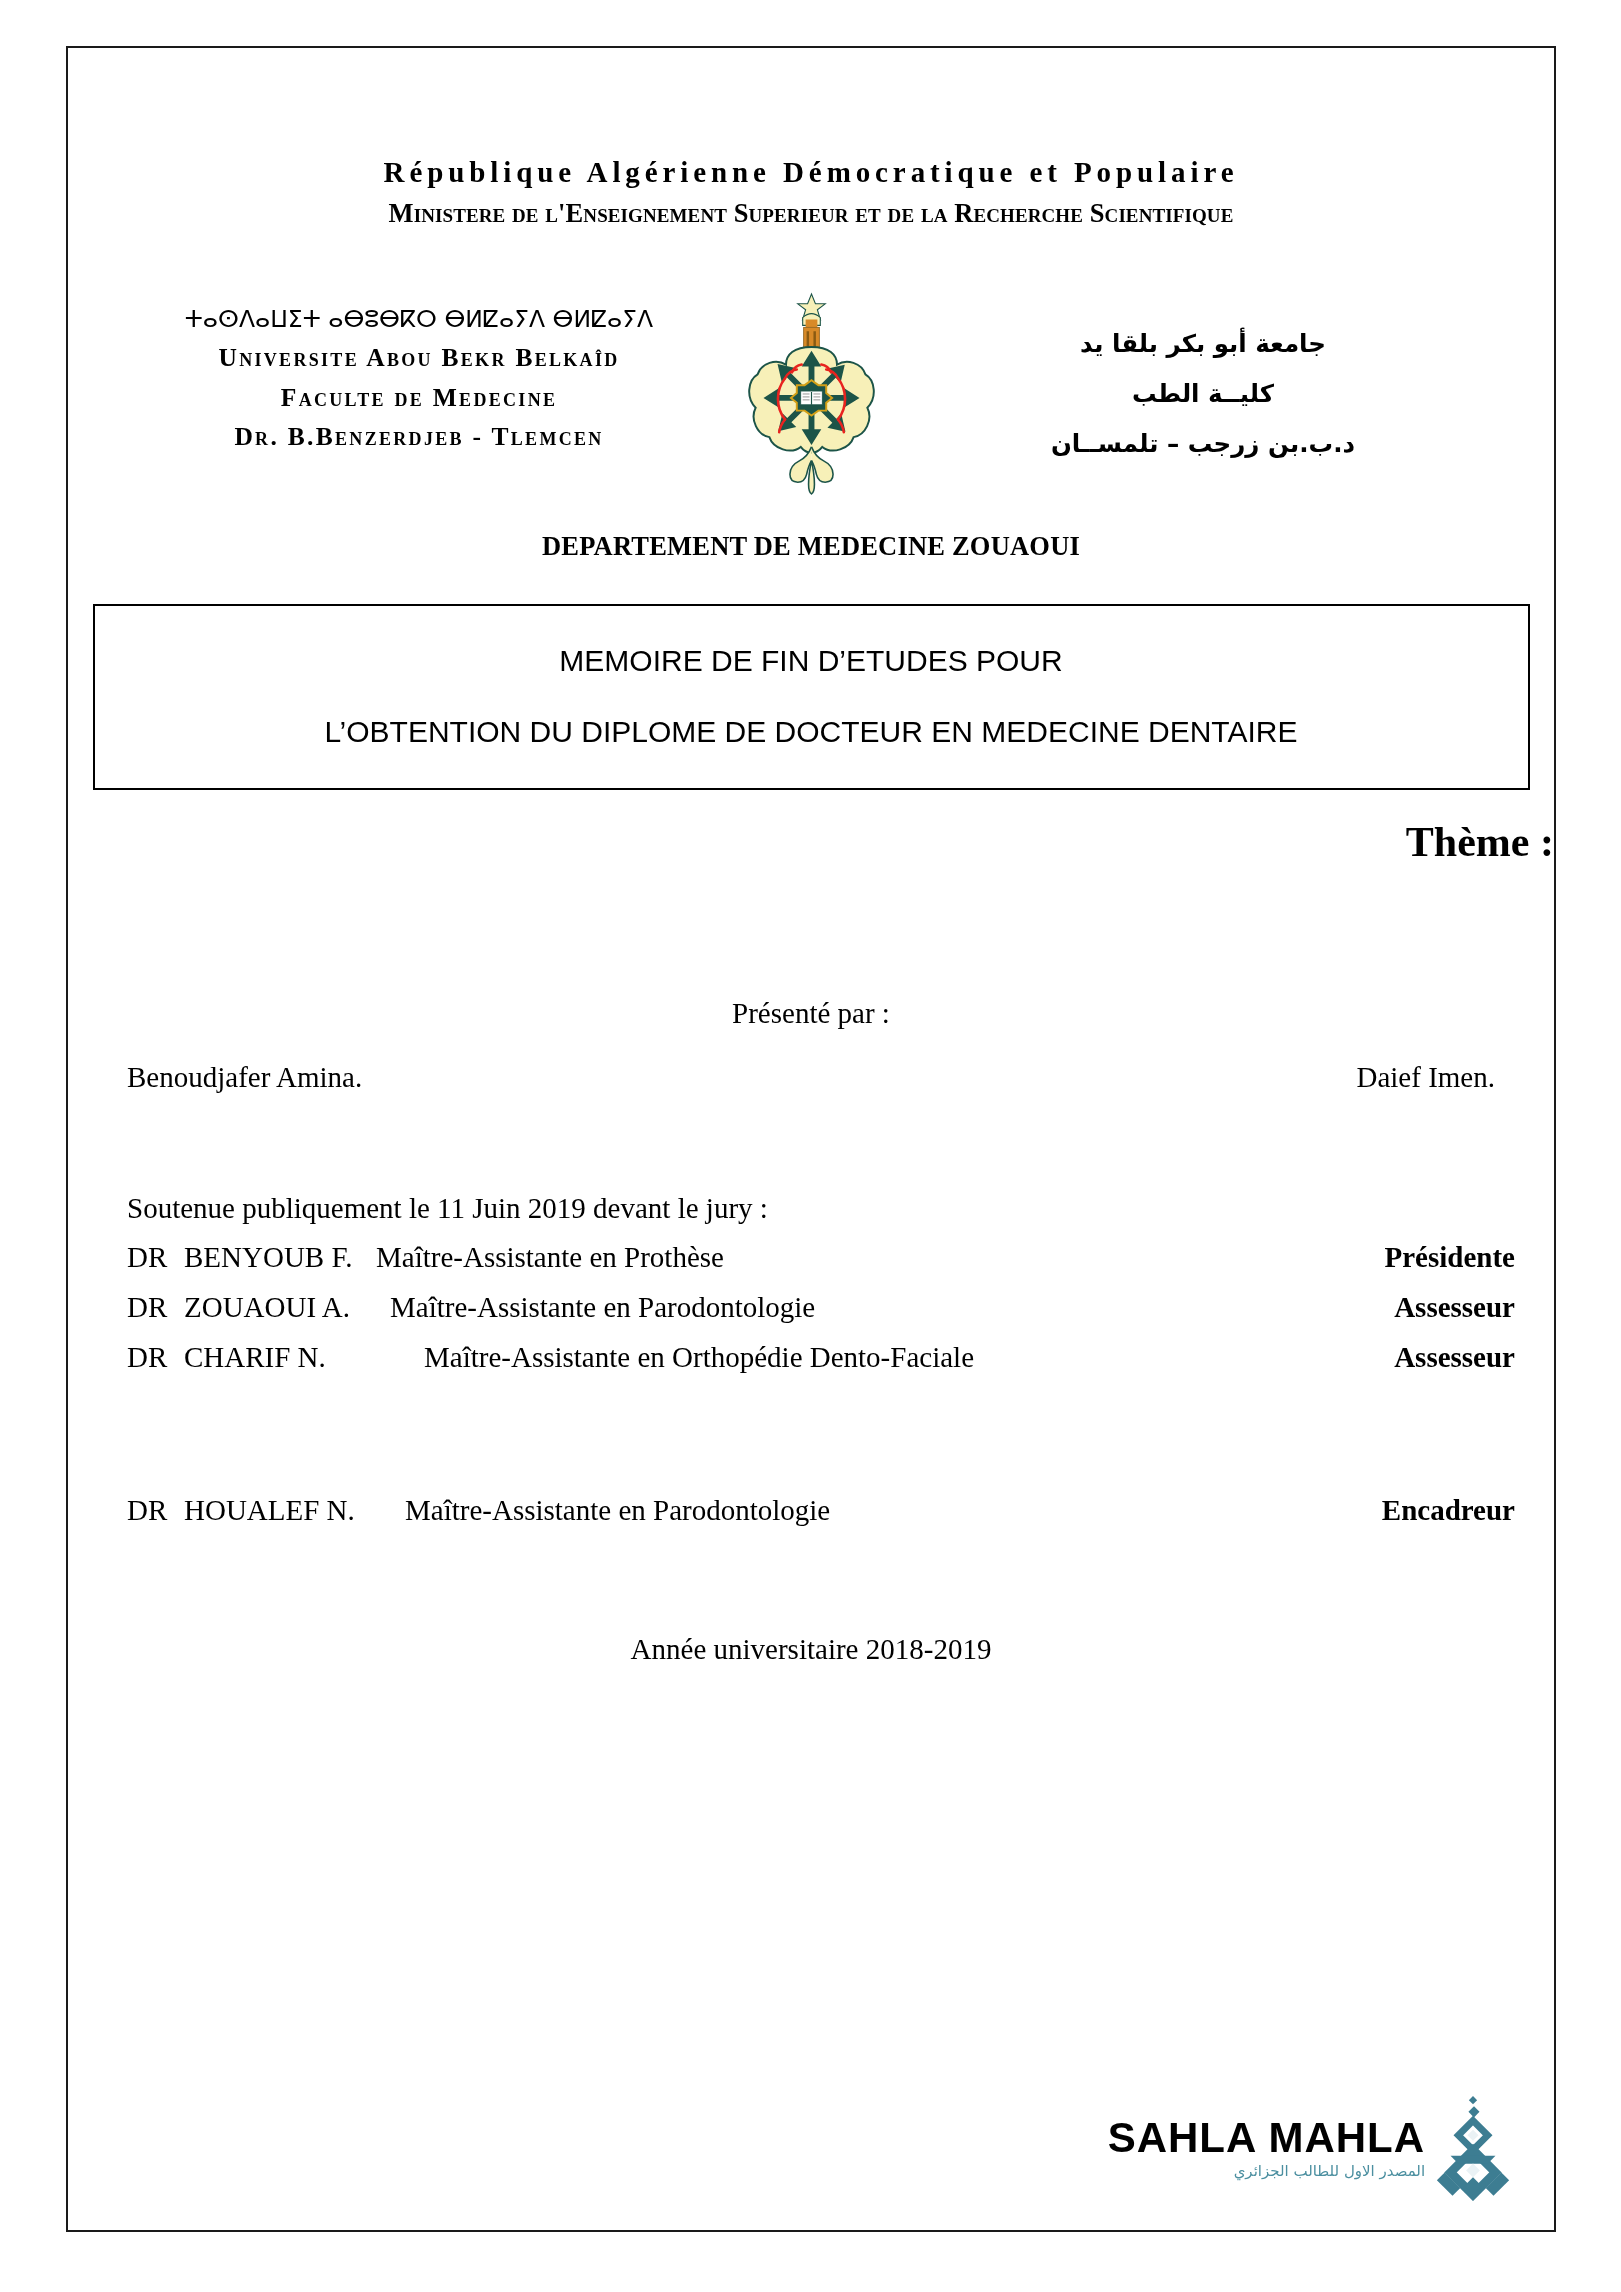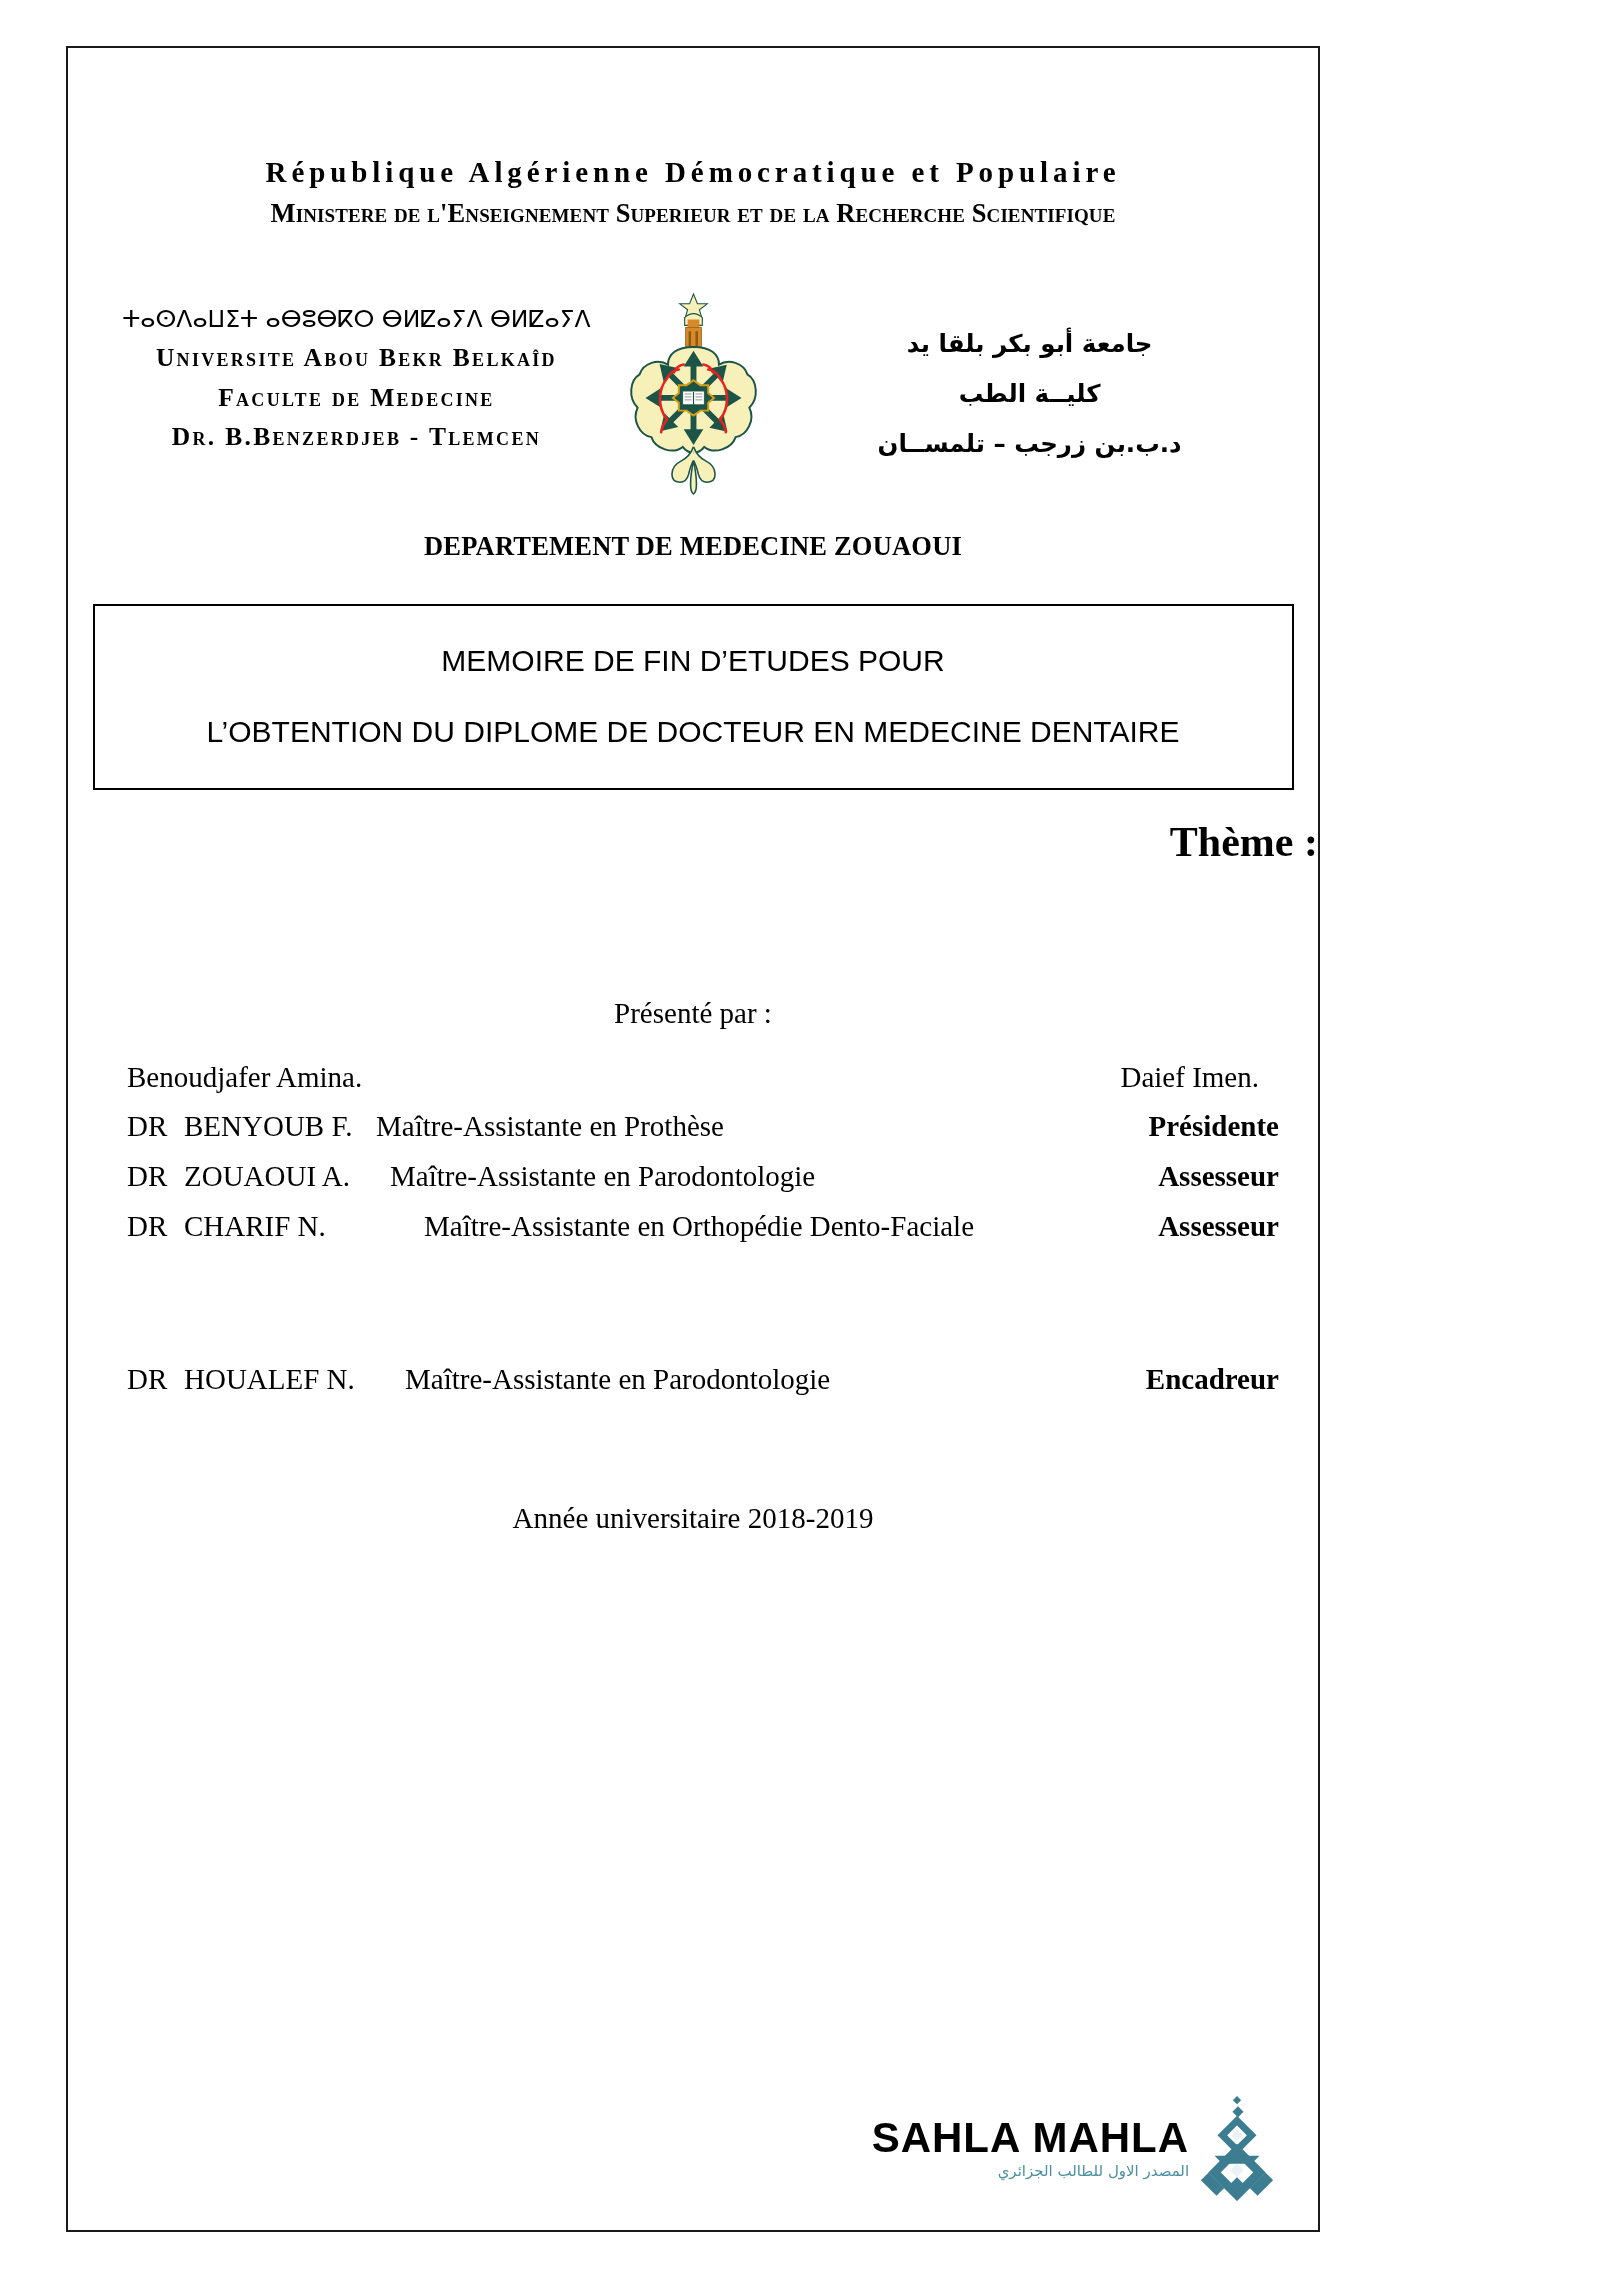--- a/index.html
+++ b/index.html
@@ -14,21 +14,21 @@
     font-family: "Liberation Serif", "DejaVu Serif", serif;
     color: #000000;
     overflow: hidden;
   }
 
   
   #page-frame {
     position: absolute;
     left: 66px;
     top: 46px;
-    width: 1254px;
+    width: 1490px;
     height: 2186px;
     border: 2px solid #1a1a1a;
     box-sizing: border-box;
   }
 
   #page-inner {
     position: absolute;
     left: 0;
     top: 0;
     width: 100%;
@@ -332,20 +332,21 @@
     </div>
 
     <div class="theme-label">Thème :</div>
 
     <div class="presented-label">Présenté par :</div>
     <div class="authors">
       <span>Benoudjafer Amina.</span>
       <span>Daief Imen.</span>
     </div>
 
+    <div class="jury-intro">Soutenue publiquement le 11 Juin 2019 devant le jury :</div>
 
     <div class="jury-list">
       <div class="jury-row r1">
         <span class="j-dr">DR</span>
         <span class="j-name">BENYOUB F.</span>
         <span class="j-title">Maître-Assistante en Prothèse</span>
         <span class="j-role">Présidente</span>
       </div>
       <div class="jury-row r2">
         <span class="j-dr">DR</span>

